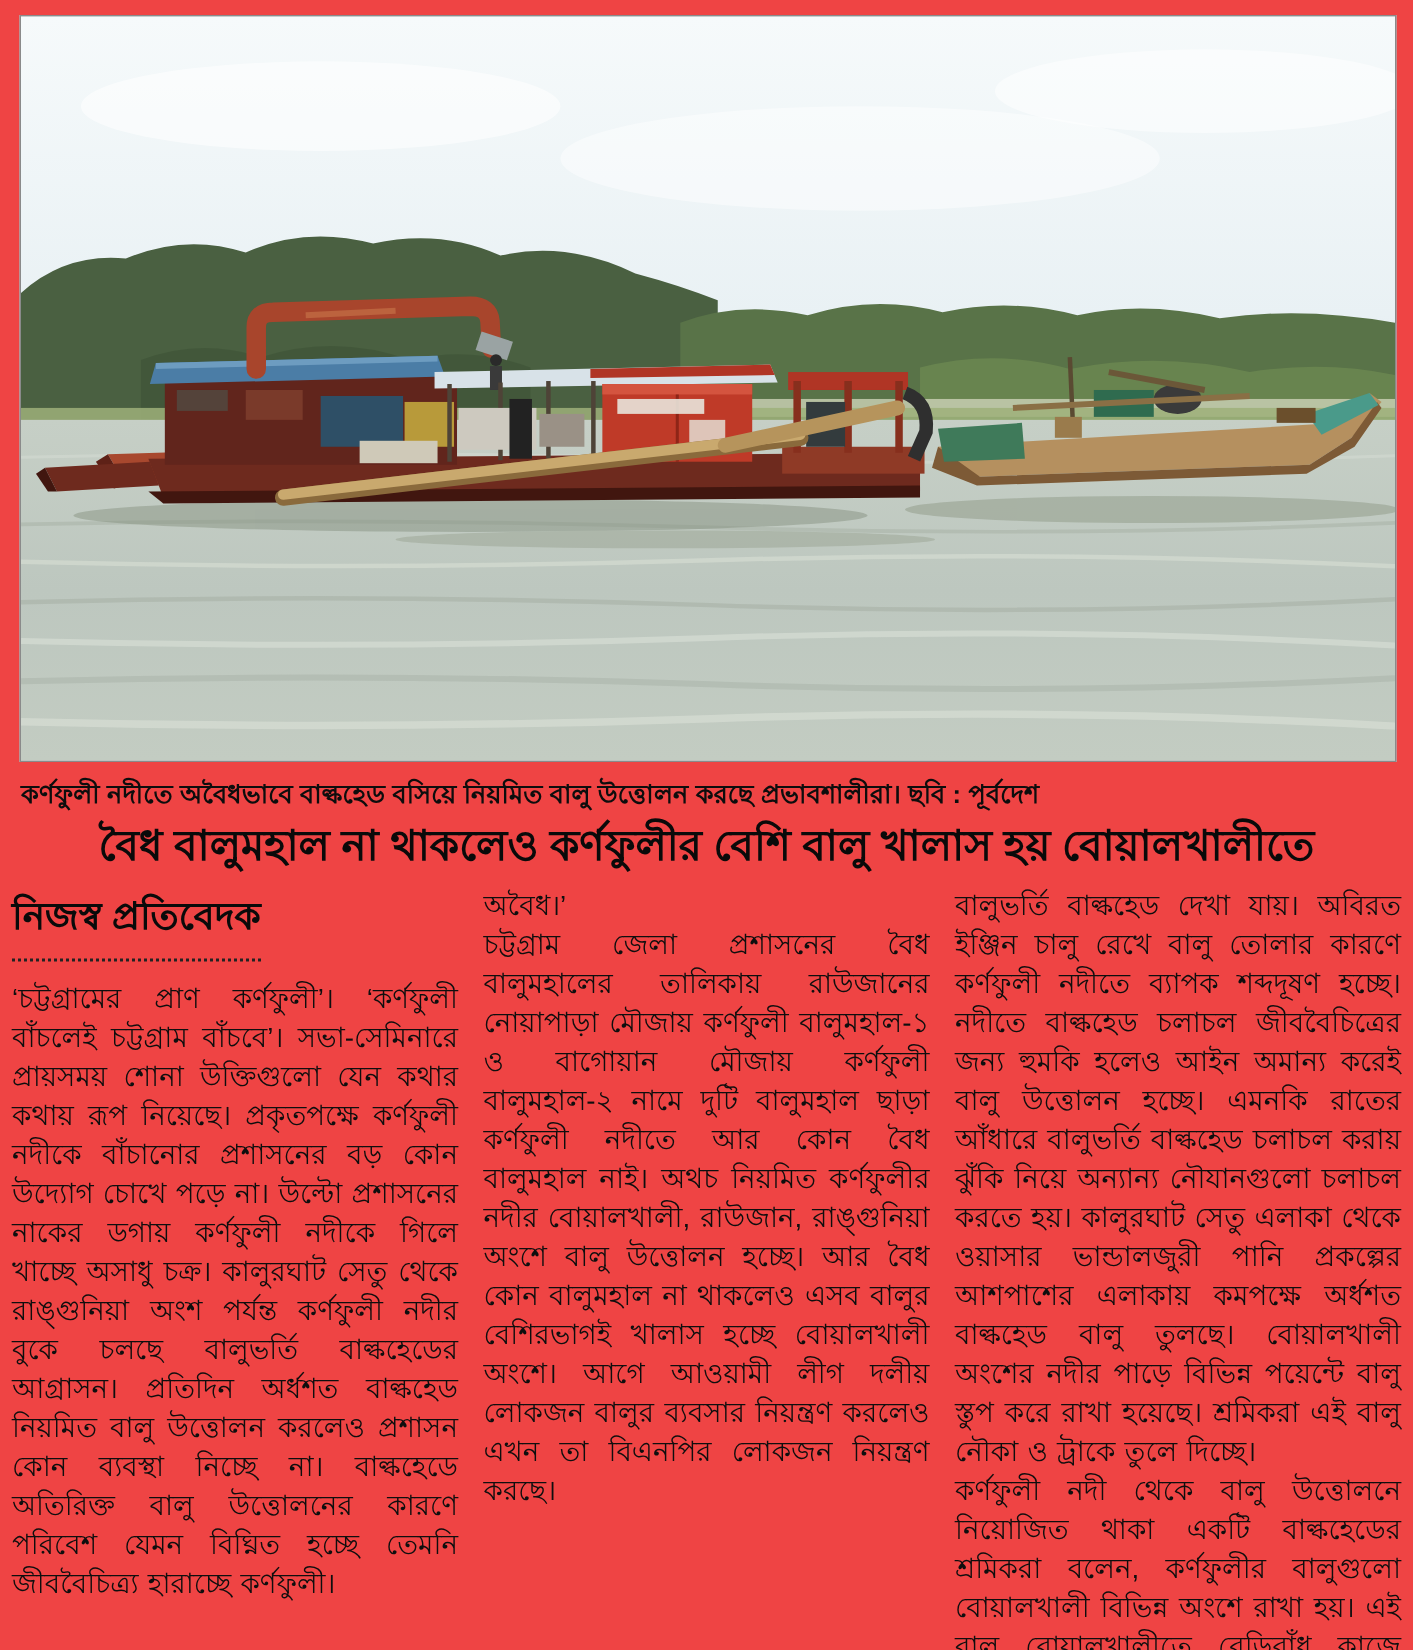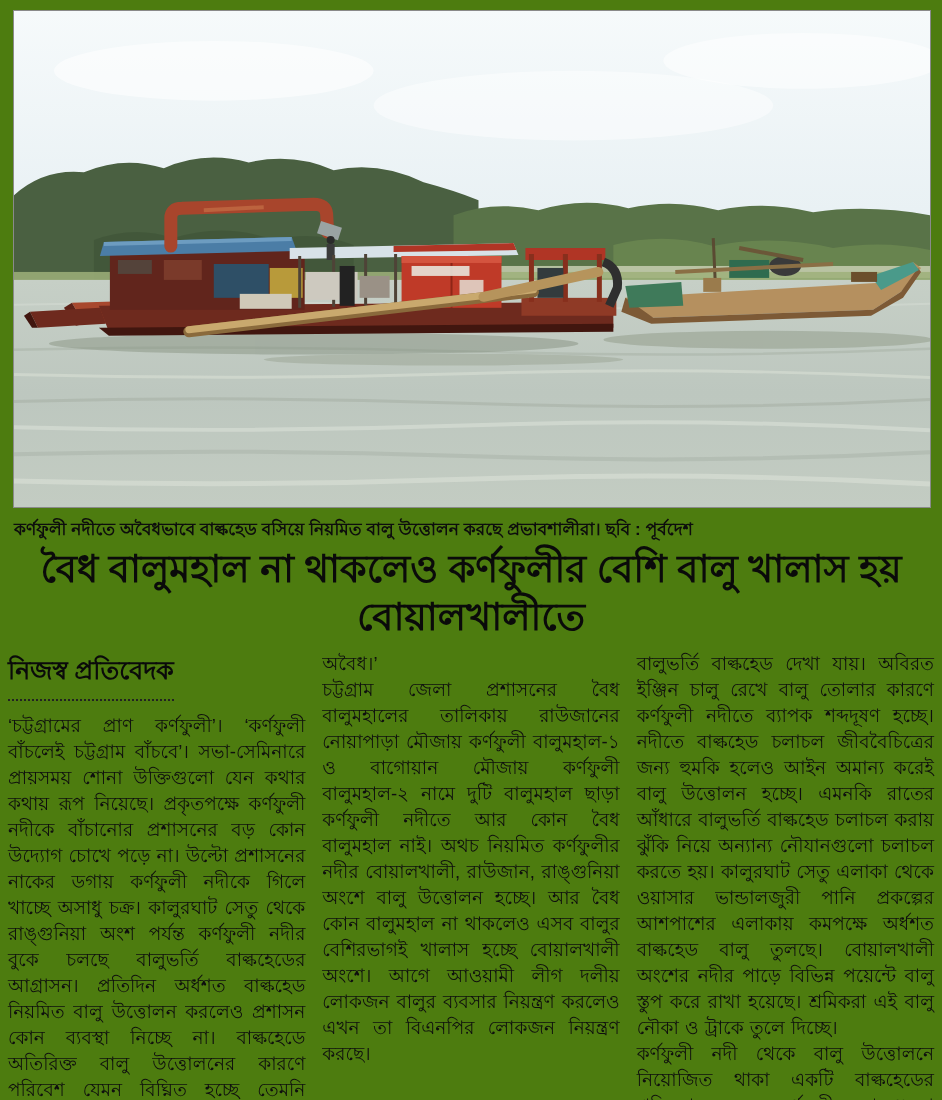--- a/index.html
+++ b/index.html
@@ -3,21 +3,21 @@
 <meta charset="utf-8">
 <style>
   * { margin:0; padding:0; box-sizing:border-box; }
   html,body { background:#ffffff; }
   body {
     width:942px; height:1100px;
     font-family:"Liberation Sans", sans-serif;
     color:#111;
     overflow:hidden;
   }
-  .page { width:942px; height:1100px; padding:10px 6px 0 6px; background:#4d7c0f; }
+  .page { width:942px; height:1100px; padding:10px 6px 0 6px; background:#ef4444; }
 
   
   figure.photo {
     width:918px; height:498px; margin-left:7px;
     border:1px solid #8a8a8a;
     background:#e9f0f3;
   }
   figure.photo svg { display:block; width:100%; height:100%; }
 
   .caption {
@@ -30,21 +30,21 @@
   h1.headline {
     margin-top:6px;
     text-align:center;
     font-size:72px; line-height:1.18;
     font-weight:800; color:#050505;
     letter-spacing:-1px;
   }
   h2.subheadline {
     margin-top:2px;
     text-align:center;
-    font-size:38px; line-height:1.25;
+    font-size:28px; line-height:1.25;
     font-weight:700; color:#0a0a0a;
   }
 
   
   .columns {
     display:flex; gap:17px;
     margin-top:10px; padding:0 2px;
   }
   .col { flex:1 1 0; min-width:0; }
   .byline {

